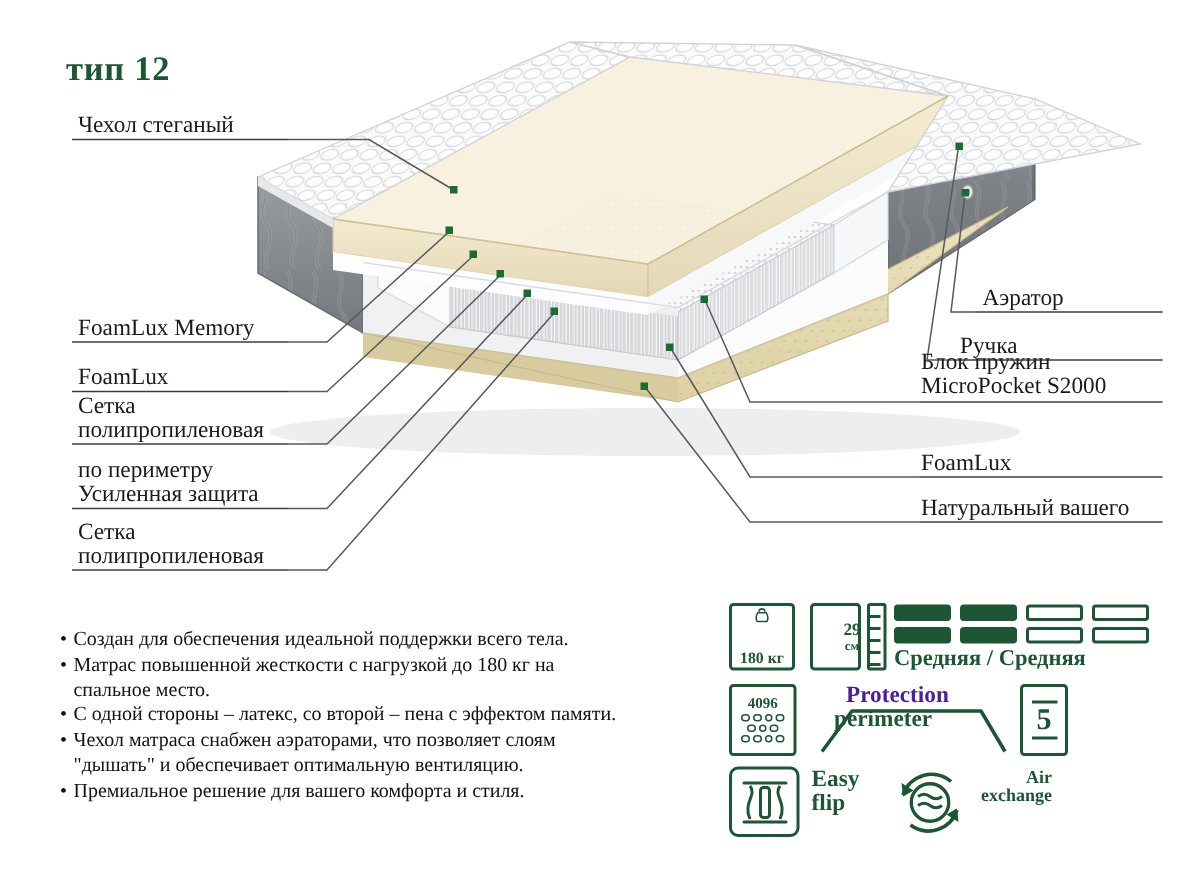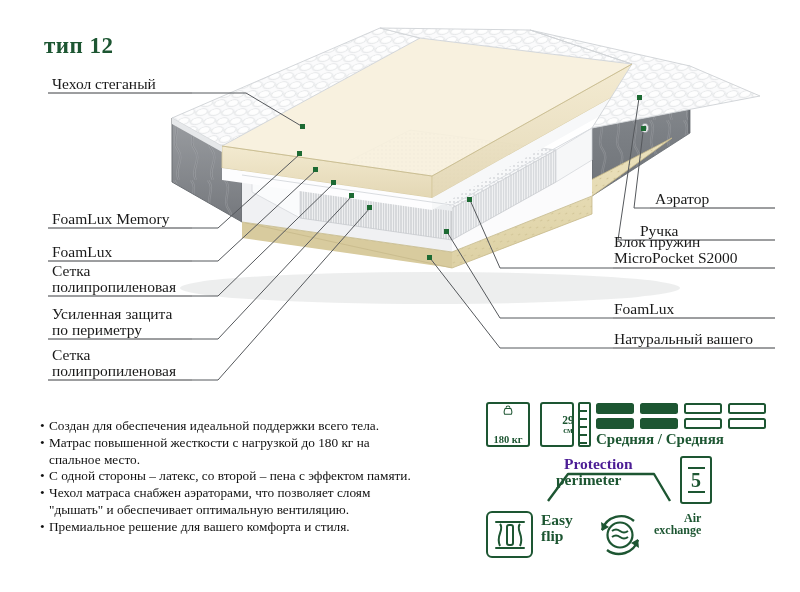--- a/index.html
+++ b/index.html
@@ -298,22 +298,22 @@
     <span class="ln">FoamLux Memory</span>
   </div>
   <div class="lbl" style="left:52px;top:244px;">
     <span class="ln">FoamLux</span>
   </div>
   <div class="lbl two" style="left:52px;top:263px;">
     <span class="ln">Сетка</span>
     <span class="ln">полипропиленовая</span>
   </div>
   <div class="lbl two" style="left:52px;top:306px;">
+    <span class="ln">по периметру</span>
     <span class="ln">Усиленная защита</span>
-    <span class="ln">по периметру</span>
   </div>
   <div class="lbl two" style="left:52px;top:347px;">
     <span class="ln">Сетка</span>
     <span class="ln">полипропиленовая</span>
   </div>
 
   <div class="lbl" style="left:655px;top:191px;">
     <span class="ln">Аэратор</span>
   </div>
   <div class="lbl" style="left:640px;top:223px;">
@@ -387,20 +387,42 @@
       <div class="bar fill" style="left:44px;top:0px;"></div>
       <div class="bar" style="left:88px;top:0px;"></div>
       <div class="bar" style="left:132px;top:0px;"></div>
       <div class="bar fill" style="left:0px;top:15px;"></div>
       <div class="bar fill" style="left:44px;top:15px;"></div>
       <div class="bar" style="left:88px;top:15px;"></div>
       <div class="bar" style="left:132px;top:15px;"></div>
     </div>
     <div class="firmtext">Средняя / Средняя</div>
 
+    <div class="ibox sbox">
+      <span class="snum">4096</span>
+      <span class="sgrid">
+        <span class="srow">
+            <i class="sdot"></i>
+            <i class="sdot"></i>
+            <i class="sdot"></i>
+            <i class="sdot"></i>
+          </span>
+        <span class="srow">
+            <i class="sdot"></i>
+            <i class="sdot"></i>
+            <i class="sdot"></i>
+          </span>
+        <span class="srow">
+            <i class="sdot"></i>
+            <i class="sdot"></i>
+            <i class="sdot"></i>
+            <i class="sdot"></i>
+          </span>
+      </span>
+    </div>
 
     <div class="prot">
       <svg width="132" height="48" viewBox="0 0 132 48" style="position:absolute;left:0;top:0;">
         <path d="M6 45 L26 18 L112 18 L128 45" fill="none" stroke="#1d5632" stroke-width="2.4" stroke-linejoin="round"></path>
       </svg>
       <span class="p1">Protection</span>
       <span class="p2">perimeter</span>
     </div>
 
     <div class="ibox fivebox">

